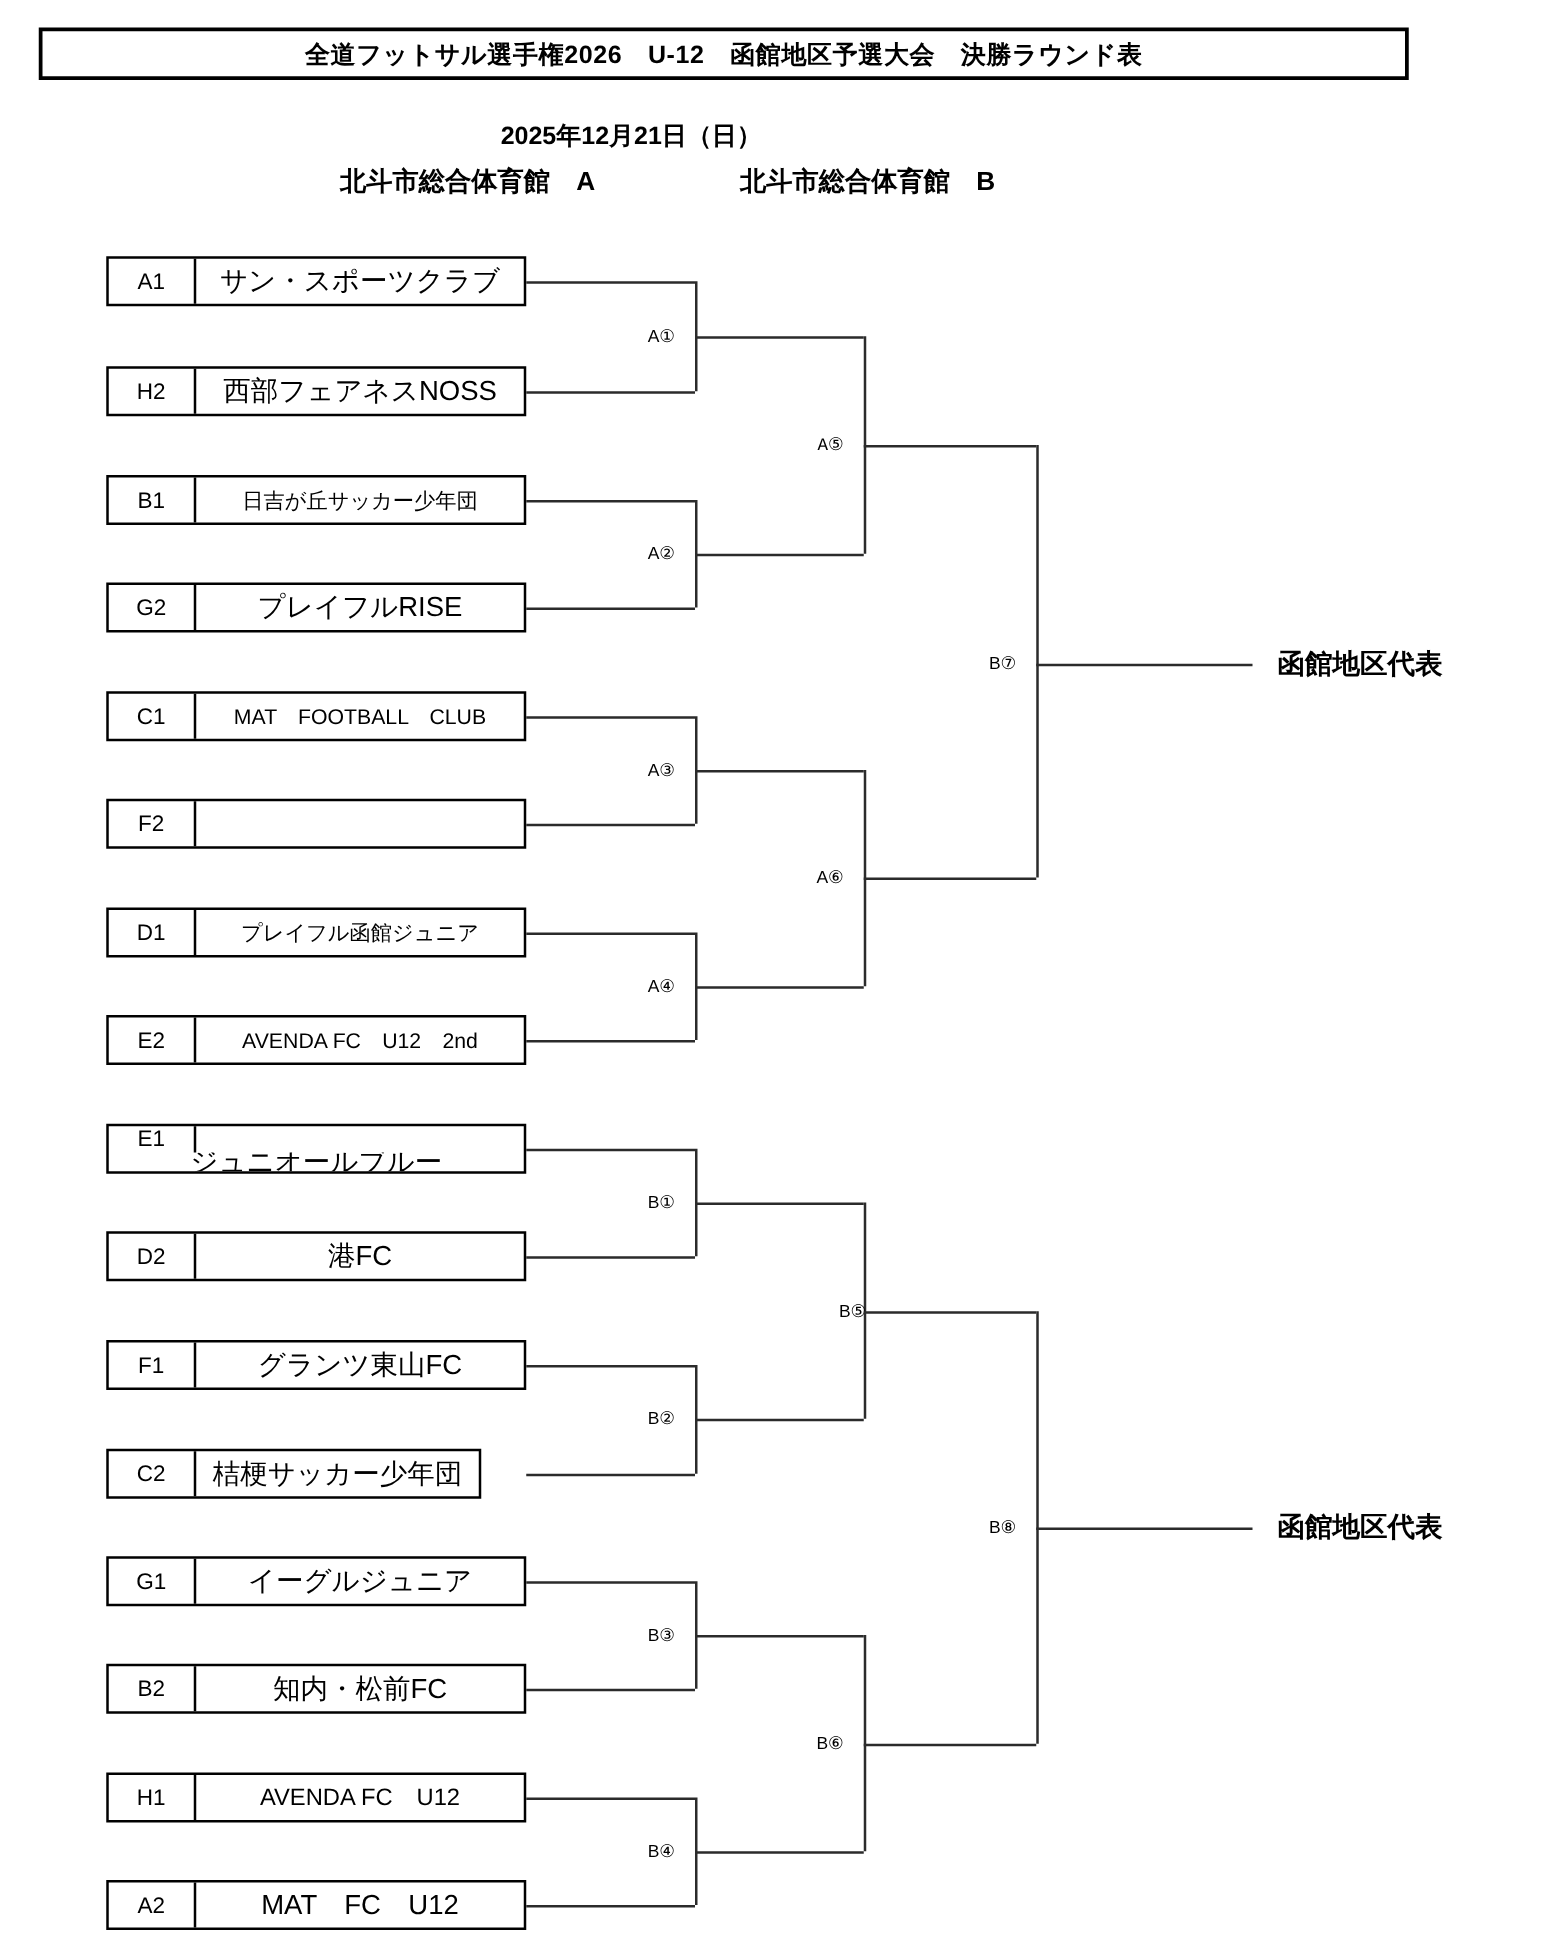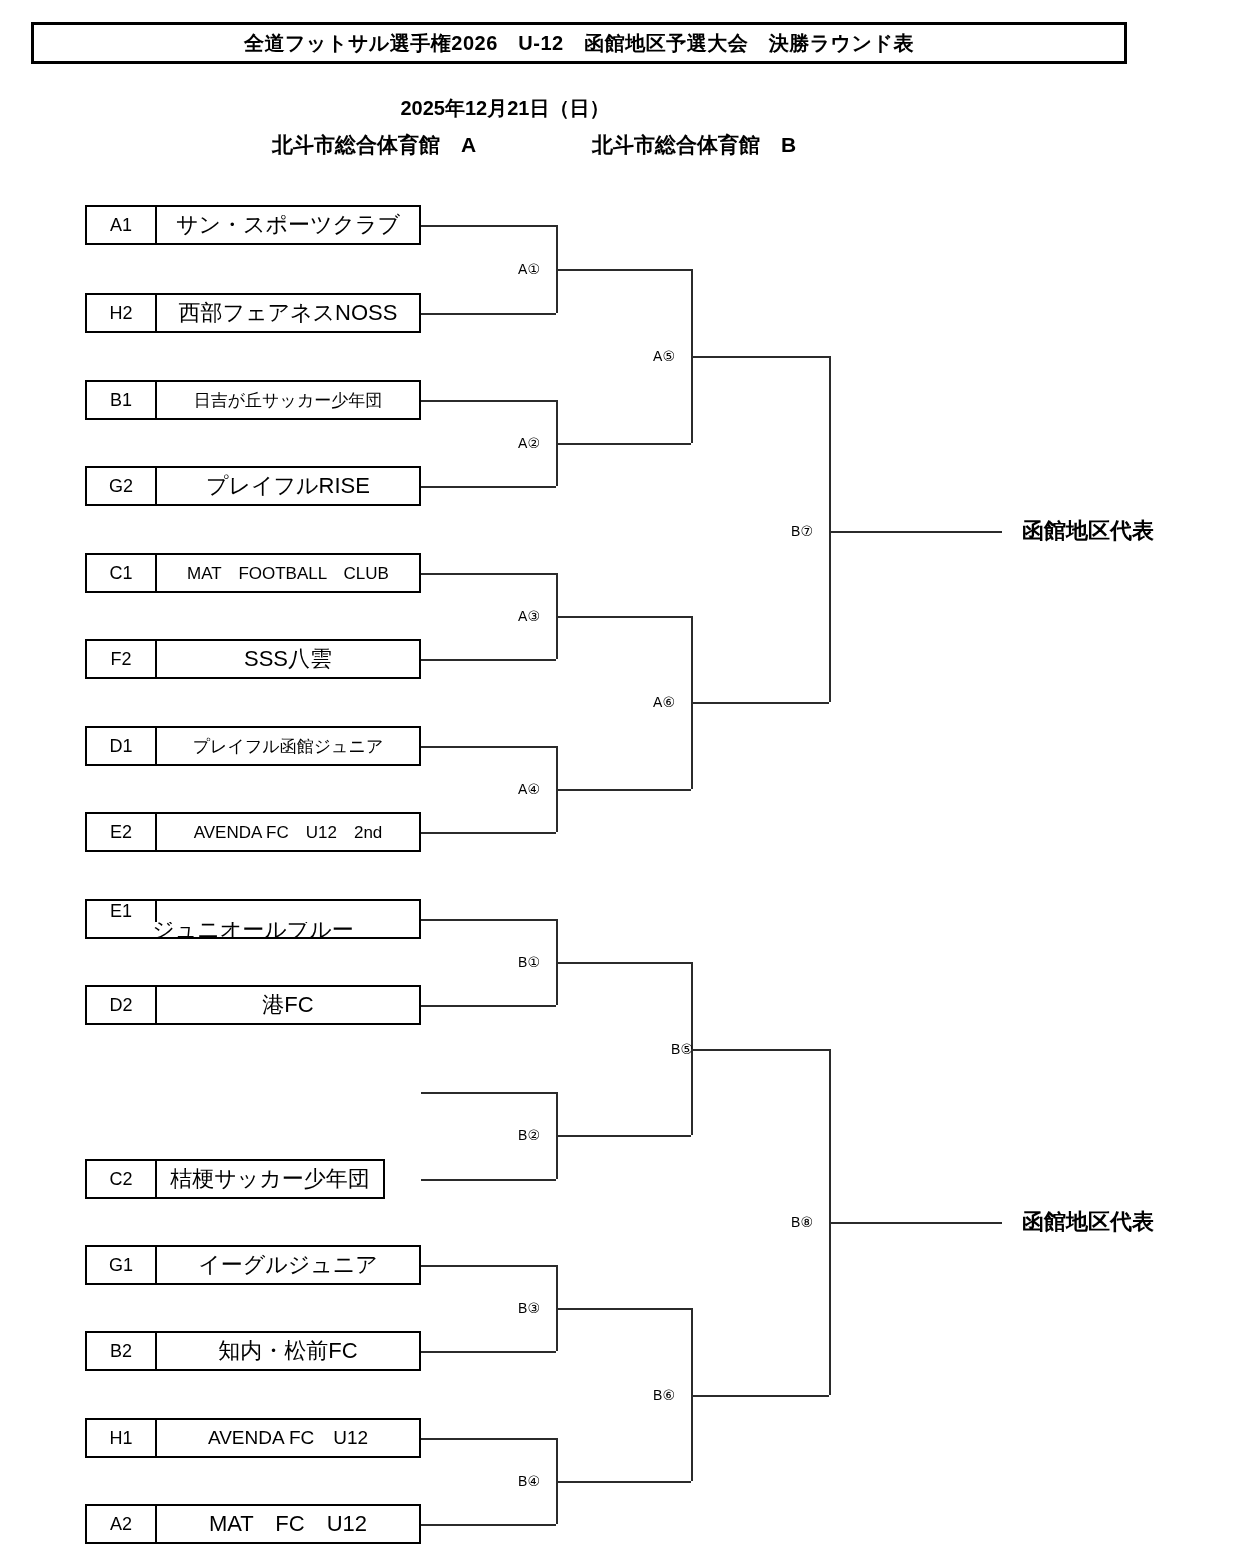--- a/index.html
+++ b/index.html
@@ -151,21 +151,20 @@
   <div class="team-box" style="left:85px; top:466px; width:336px;text-align:right;">
     <div class="seed-cell">G2</div>
     <div class="name-cell sz-l">プレイフルRISE</div>
   </div>
   <div class="team-box" style="left:85px; top:553px; width:336px;text-align:center;">
     <div class="seed-cell">C1</div>
     <div class="name-cell sz-s">MAT　FOOTBALL　CLUB</div>
   </div>
   <div class="team-box" style="left:85px; top:639px; width:336px;">
     <div class="seed-cell">F2</div>
-    <div class="name-cell sz-l">SSS八雲</div>
   </div>
   <div class="team-box" style="left:85px; top:726px; width:336px;">
     <div class="seed-cell">D1</div>
     <div class="name-cell sz-s">プレイフル函館ジュニア</div>
   </div>
   <div class="team-box" style="left:85px; top:812px; width:336px;">
     <div class="seed-cell">E2</div>
     <div class="name-cell sz-s">AVENDA FC　U12　2nd</div>
   </div>
 
@@ -185,21 +184,21 @@
   <div class="match-label" style="left:556px; top:616px;">A③</div>
 
   <div class="hline" style="left:421px; top:746px; width:135px;"></div>
   <div class="hline" style="left:421px; top:832px; width:135px;"></div>
   <div class="vline" style="left:556px; top:746px; height:86px;"></div>
   <div class="match-label" style="left:556px; top:789px;">A④</div>
 
   <div class="hline" style="left:556px; top:269px; width:135px;"></div>
   <div class="hline" style="left:556px; top:443px; width:135px;"></div>
   <div class="vline" style="left:691px; top:269px; height:174px;"></div>
-  <div class="match-label" style="left:691px; top:356px;">A⑤</div>
+  <div class="match-label" style="left:691px; top:356px;font-family:Liberation Mono, monospace;">A⑤</div>
 
   <div class="hline" style="left:556px; top:616px; width:135px;"></div>
   <div class="hline" style="left:556px; top:789px; width:135px;"></div>
   <div class="vline" style="left:691px; top:616px; height:173px;"></div>
   <div class="match-label" style="left:691px; top:702px;">A⑥</div>
 
   <div class="hline" style="left:691px; top:356px; width:138px;"></div>
   <div class="hline" style="left:691px; top:702px; width:138px;"></div>
   <div class="vline" style="left:829px; top:356px; height:346px;"></div>
   <div class="match-label" style="left:829px; top:531px;">B⑦</div>
@@ -207,20 +206,24 @@
   <div class="rep-label" style="left:1022px; top:531px;">函館地区代表</div>
 
   <div class="team-box" style="left:85px; top:899px; width:336px;flex-direction:column;">
     <div class="seed-cell">E1</div>
     <div class="name-cell sz-l">ジュニオールブルー</div>
   </div>
   <div class="team-box" style="left:85px; top:985px; width:336px;">
     <div class="seed-cell">D2</div>
     <div class="name-cell sz-l">港FC</div>
   </div>
+  <div class="team-box" style="left:85px; top:1072px; width:336px;">
+    <div class="seed-cell">F1</div>
+    <div class="name-cell sz-l">グランツ東山FC</div>
+  </div>
   <div class="team-box" style="left:85px; top:1159px; width:300px;">
     <div class="seed-cell">C2</div>
     <div class="name-cell sz-l">桔梗サッカー少年団</div>
   </div>
   <div class="team-box" style="left:85px; top:1245px; width:336px;">
     <div class="seed-cell">G1</div>
     <div class="name-cell sz-l">イーグルジュニア</div>
   </div>
   <div class="team-box" style="left:85px; top:1331px; width:336px;">
     <div class="seed-cell">B2</div>

